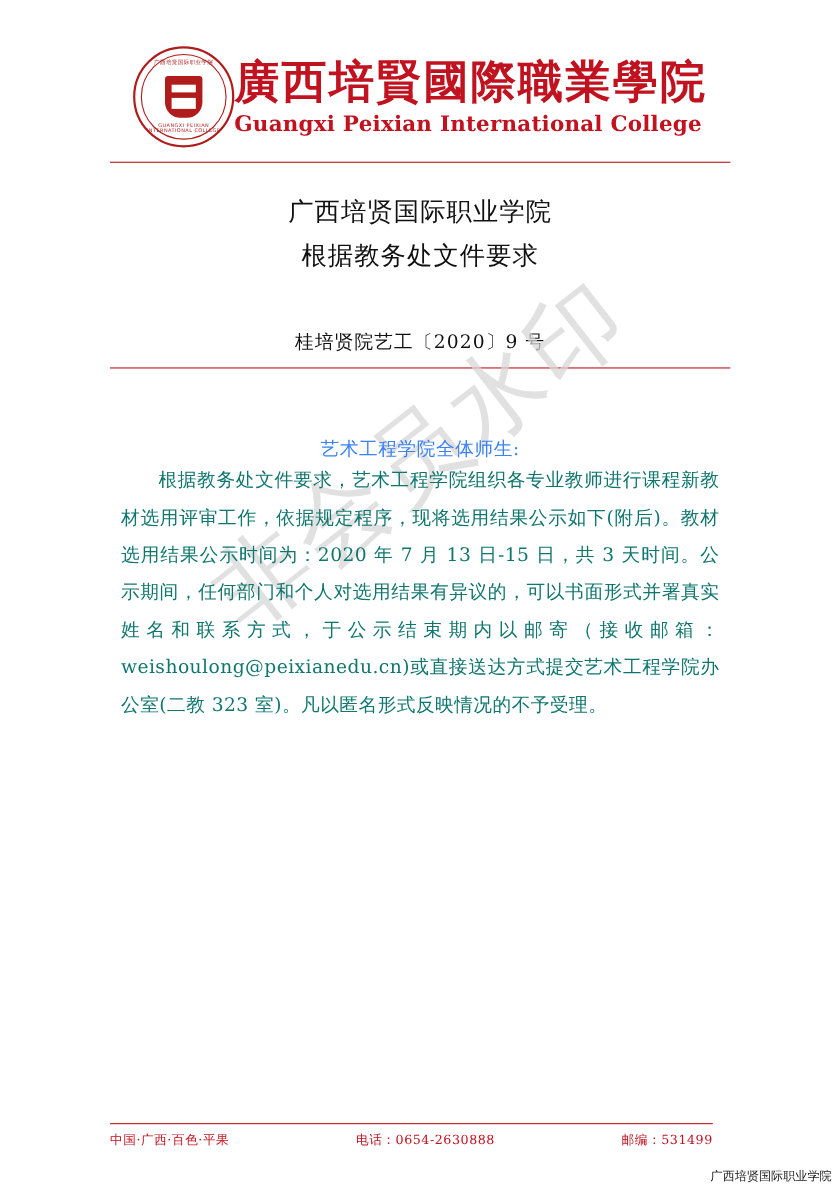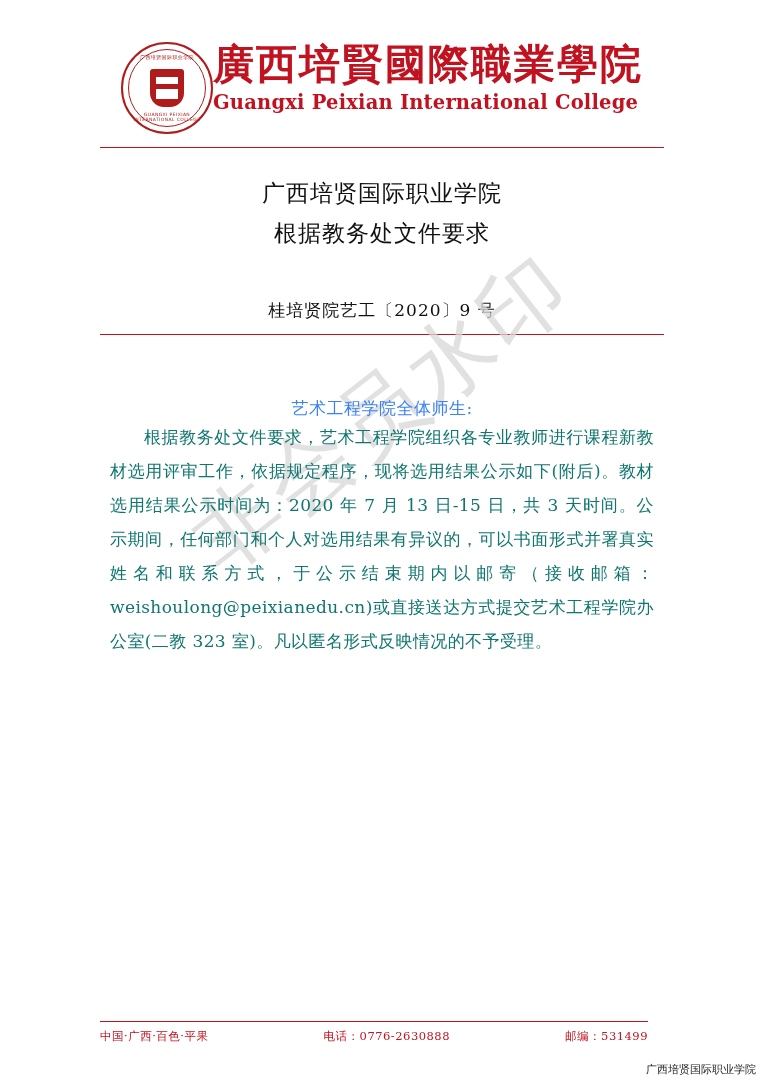--- a/index.html
+++ b/index.html
@@ -25,21 +25,21 @@
   
   .masthead {
     position: relative;
     padding-top: 42px;
     display: flex;
     justify-content: center;
     align-items: flex-start;
   }
   .logo-wrap {
     display: flex;
-    align-items: flex-start;
+    align-items: center;
   }
   .crest {
     width: 92px;
     height: 92px;
     border-radius: 50%;
     border: 2px solid #b01b1b;
     box-sizing: border-box;
     position: relative;
     flex: 0 0 auto;
     background: #fff;
@@ -271,21 +271,21 @@
     <div class="salutation">艺术工程学院全体师生:</div>
 
     <div class="para">根据教务处文件要求，艺术工程学院组织各专业教师进行课程新教材选用评审工作，依据规定程序，现将选用结果公示如下(附后)。教材选用结果公示时间为：2020 年 7 月 13 日-15 日，共 3 天时间。公示期间，任何部门和个人对选用结果有异议的，可以书面形式并署真实姓名和联系方式，于公示结束期内以邮寄（接收邮箱：weishoulong@peixianedu.cn)或直接送达方式提交艺术工程学院办公室(二教 323 室)。凡以匿名形式反映情况的不予受理。</div>
 
   </div>
 
   <div class="footer">
     <div class="rule-bottom"></div>
     <div class="footer-row">
       <span>中国·广西·百色·平果</span>
-      <span>电话：0776-2630888</span>
+      <span>电话：0654-2630888</span>
       <span>邮编：531499</span>
     </div>
   </div>
 
   <div class="taskbar">
     <span>广西培贤国际职业学院</span>
   </div>
 
 </div>
 

